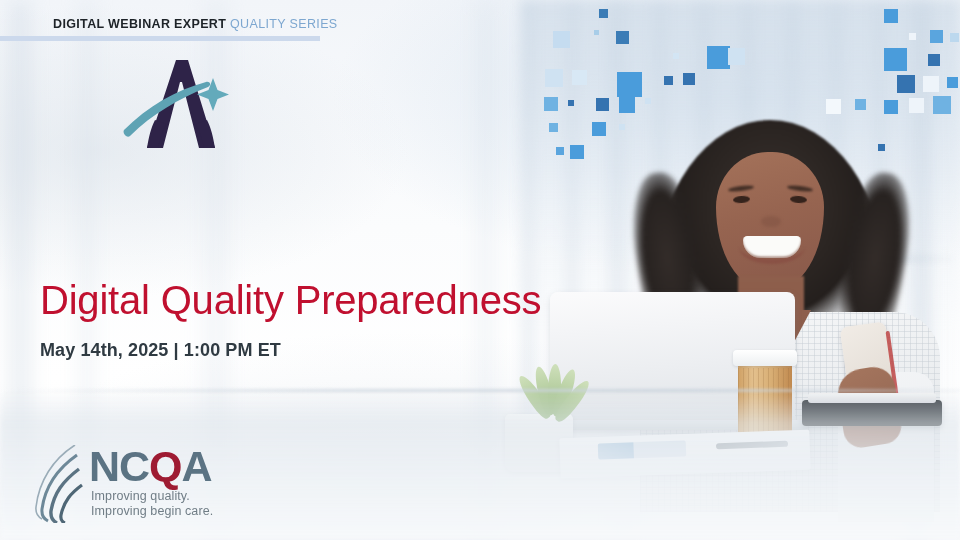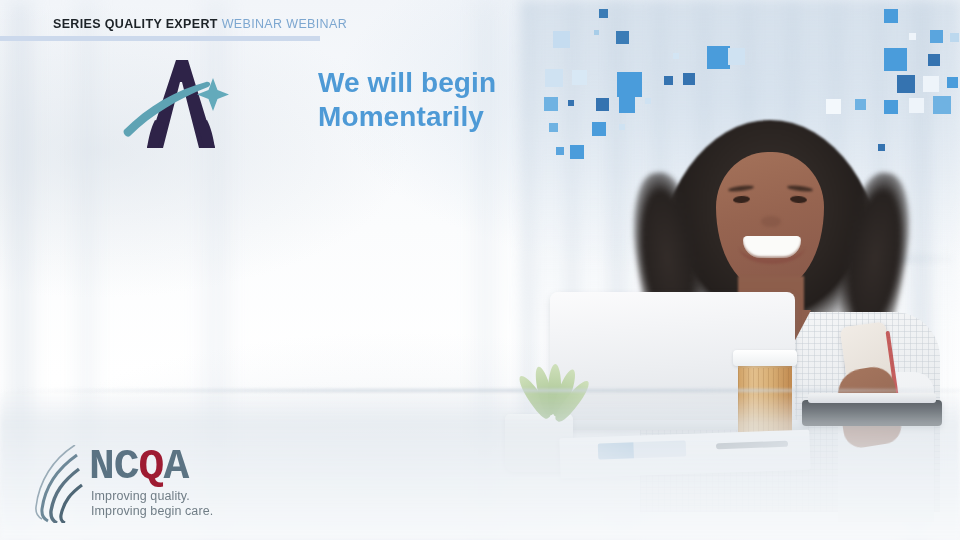--- a/index.html
+++ b/index.html
@@ -243,21 +243,21 @@
     position:absolute; left:40px; top:340px;
     font-size:18px; font-weight:bold; color:#2f3a42;
     letter-spacing:.1px; white-space:nowrap;
   }
 
   
   .ncqa { position:absolute; left:33px; top:443px; width:190px; height:78px; }
   .ncqa-word {
     position:absolute; left:56px; top:2px;
     font-size:43px; font-weight:bold; letter-spacing:-1px;
-    color:#5b7383; line-height:1;font-family:Liberation Mono, monospace;
+    color:#5b7383; line-height:1;
   }
   .ncqa-word .q { color:#9e1b32; }
   .ncqa-tag {
     position:absolute; left:58px; top:46px;
     font-size:12.5px; line-height:1.22; color:#707d86; letter-spacing:.1px;
   }
 </style>
 </head>
 <body>
 
@@ -353,39 +353,37 @@
       <div class="sq" style="left: 549px; top: 123px; width: 9px; height: 9px; background: rgb(111, 178, 226);"></div>
       <div class="sq" style="left: 592px; top: 122px; width: 14px; height: 14px; background: rgb(74, 156, 219);"></div>
       <div class="sq" style="left: 619px; top: 124px; width: 6px; height: 6px; background: rgb(207, 226, 242);"></div>
       <div class="sq" style="left: 572px; top: 145px; width: 12px; height: 12px; background: rgb(74, 156, 219);"></div>
       <div class="sq" style="left: 878px; top: 144px; width: 7px; height: 7px; background: rgb(53, 115, 176);"></div>
       <div class="sq" style="left: 556px; top: 147px; width: 8px; height: 8px; background: rgb(90, 165, 222);"></div>
       <div class="sq" style="left: 570px; top: 145px; width: 14px; height: 14px; background: rgb(74, 156, 219);"></div>
     </div>
 
   <div class="header-text">
-    <span class="hdr-strong">SERIES QUALITY EXPERT</span><span>&nbsp;</span><span class="hdr-light">WEBINAR WEBINAR</span>
+    <span class="hdr-strong">DIGITAL WEBINAR EXPERT</span><span>&nbsp;</span><span class="hdr-light">QUALITY SERIES</span>
   </div>
   <div class="header-rule"></div>
 
   <div class="a-logo">
     <svg viewBox="0 0 120 108" width="120" height="108" aria-hidden="true">
       <path d="M58 8 L70 8 L97 96 L81 96 L64 30 L62 30 L45 96 L29 96 Z" fill="#2e2348"></path>
       <path d="M40 96 L29 96 C31 84 33 76 37 68 L48 72 C44 80 42 87 40 96 Z" fill="#2e2348"></path>
       <path d="M86 96 L97 96 C95 84 93 76 89 68 L78 72 C82 80 84 87 86 96 Z" fill="#2e2348"></path>
       <path d="M6 78 C30 54 58 38 88 30 C92 29 94 33 90 35 C62 46 34 62 12 84 C9 87 4 81 6 78 Z" fill="#5ea3b4"></path>
       <path d="M95 26 L99.5 38 L111 42.5 L99.5 47 L95 59 L90.5 47 L79 42.5 L90.5 38 Z" fill="#63aabb"></path>
     </svg>
   </div>
 
-  <div class="begin">
-    <div>We will begin</div>
-    <div>Momentarily</div>
-  </div>
-
+
+  <div class="title">Digital Quality Preparedness</div>
+  <div class="subtitle">May 14th, 2025 | 1:00 PM ET</div>
 
   <div class="ncqa">
     <svg viewBox="0 0 56 78" width="56" height="78" style="position:absolute;left:0;top:2px;" aria-hidden="true">
       <path d="M42 0 C20 14 6 36 3 62 C2.4 68 5 72 9 74" fill="none" stroke="#9aacb8" stroke-width="1.6"></path>
       <path d="M44 10 C24 24 12 42 9 64 C8.4 70 11 74 15 76" fill="none" stroke="#6d8898" stroke-width="3"></path>
       <path d="M46 24 C30 36 21 48 18 66 C17.4 72 20 76 24 78" fill="none" stroke="#5b7383" stroke-width="3.4"></path>
       <path d="M49 40 C38 48 31 56 28 70 C27.4 74 29 77 32 78" fill="none" stroke="#4f6776" stroke-width="3.2"></path>
     </svg>
     <div class="ncqa-word"><span>NC</span><span class="q">Q</span><span>A</span></div>
     <div class="ncqa-tag">

